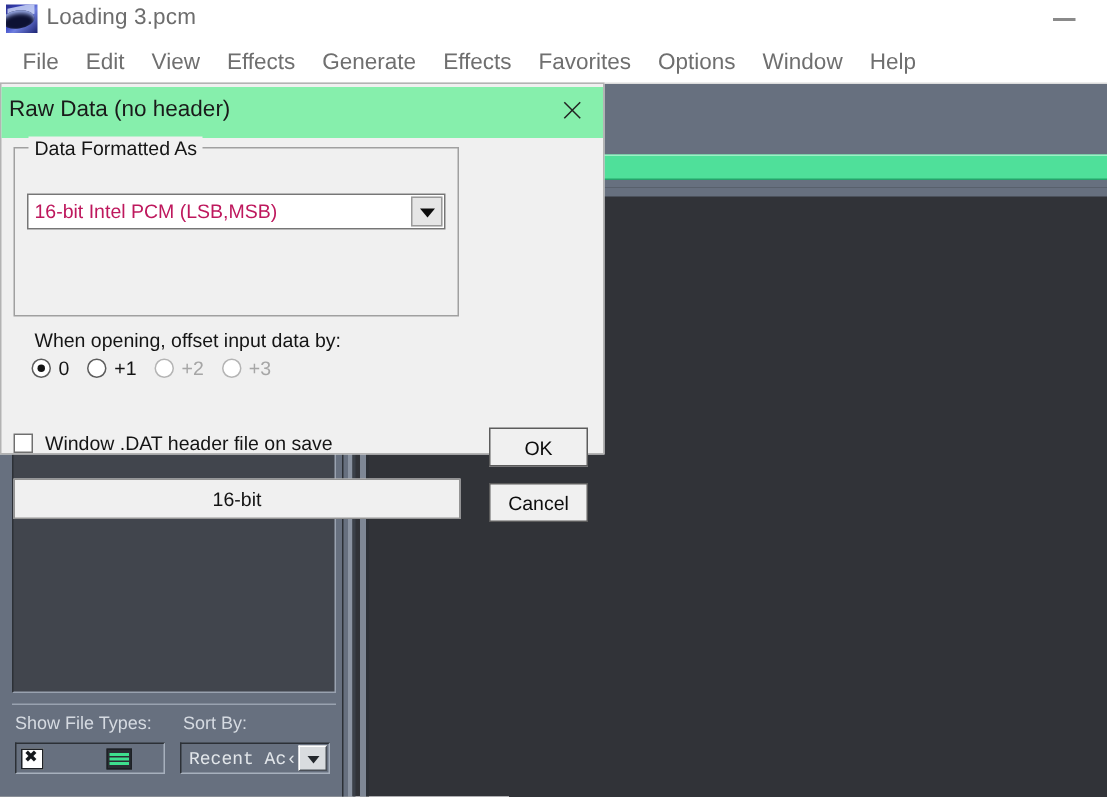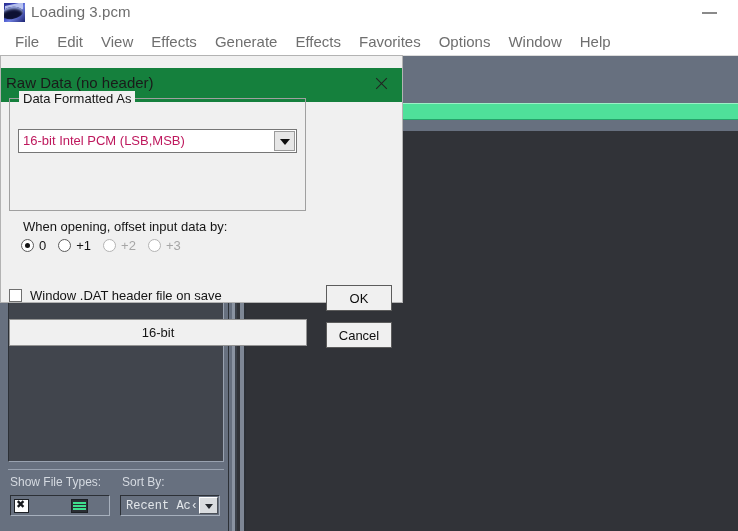--- a/index.html
+++ b/index.html
@@ -389,22 +389,22 @@
   #raw-data-dialog {
     position: absolute;
     left: 0; top: 55px;
     width: 403px; height: 248px;
     background: #f0f0f0;
     border: 1px solid #b3b3b3;
     box-sizing: border-box;
   }
   #dialog-titlebar {
     position: absolute;
-    left: 0; top: 12px; width: 401px; height: 34px;
-    background: #15803d;
+    left: 0; top: 2px; width: 401px; height: 34px;
+    background: #86efac;
   }
   #dialog-title {
     position: absolute;
     left: 5px; top: 6px;
     font-size: 15px;
     color: #1a1a1a;
     white-space: nowrap;
   }
   #dialog-close {
     position: absolute;

